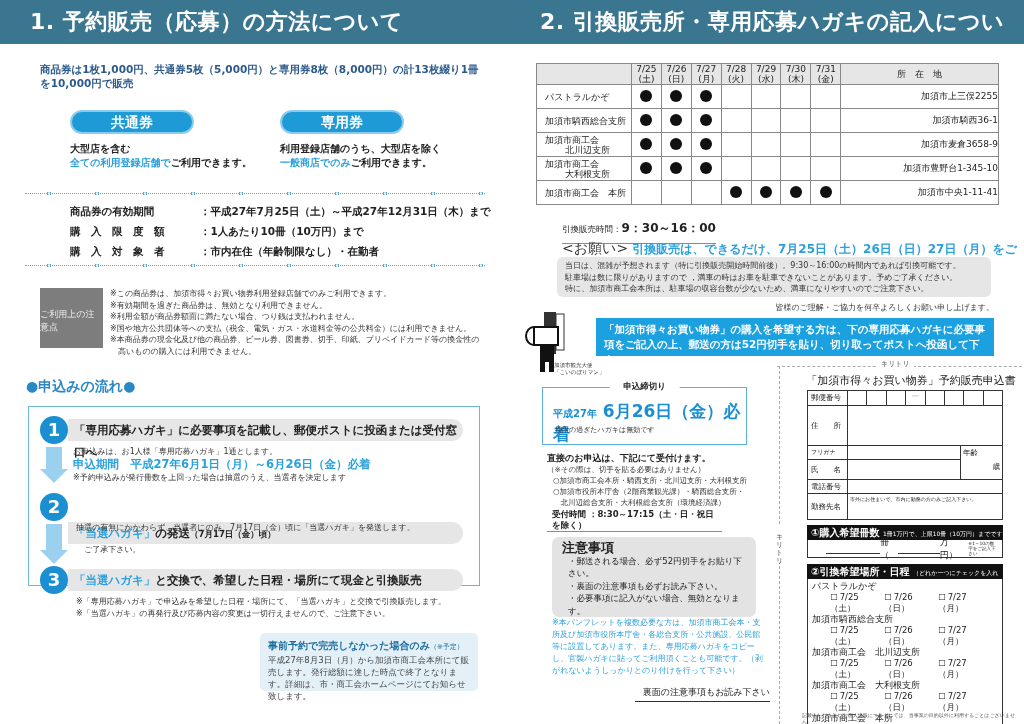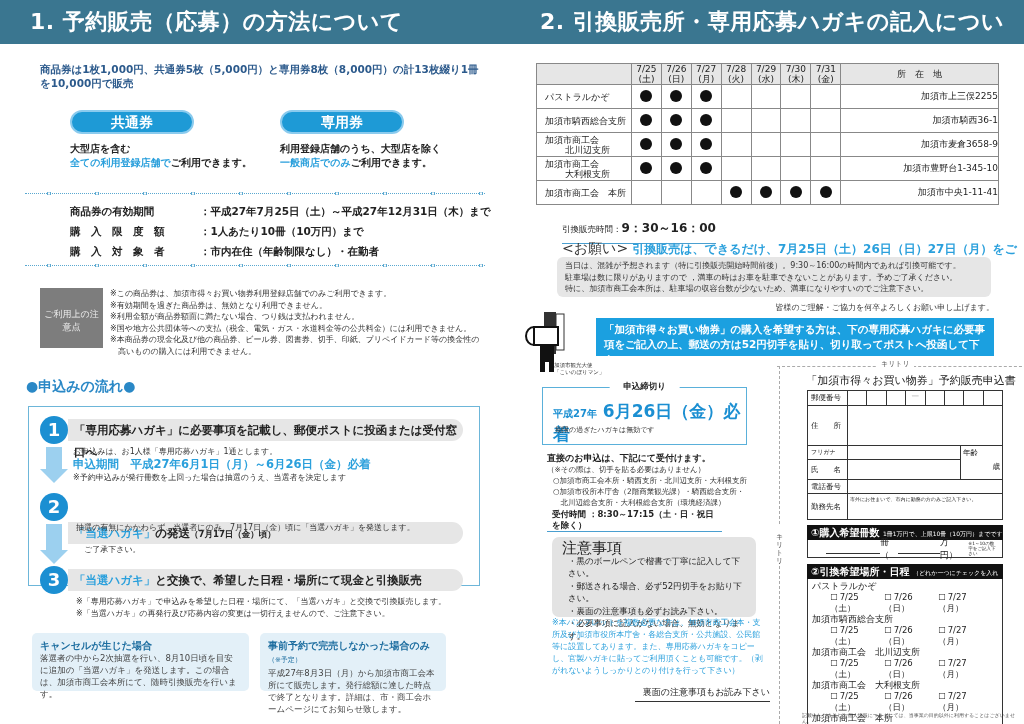--- a/index.html
+++ b/index.html
@@ -10,21 +10,21 @@
 .right .hdr{padding-left:28px}
 .abs{position:absolute}
 .intro{left:40px;top:62px;width:440px;font-size:10.5px;font-weight:bold;color:#2c5a8c;line-height:14px}
 .pill{height:24px;border-radius:12px;background:#1e9ad6;border:2px solid #8bcbee;color:#fff;font-weight:bold;font-size:14px;text-align:center;line-height:20px}
 .pilldesc{font-size:10px;font-weight:bold;line-height:14px}
 .blue{color:#2ba0dc}
 .dotline{left:25px;width:460px;height:4px;border-top:1px dotted #5aa8d0}
 .dotline:before{content:"";position:absolute;left:0;top:-3px;width:100%;height:5px;background:radial-gradient(circle,#fff 1px,#5aa8d0 1.3px,#5aa8d0 1.8px,transparent 2px) 0 0/48px 5px repeat-x}
 .validity{left:70px;font-size:10.5px;font-weight:bold;line-height:20px}
 .validity .lab{display:inline-block;width:130px}
-.graybox{left:40px;top:288px;width:63px;height:60px;background:#7d7d7d;color:#eee;font-size:9px;text-align:center;padding-top:20px;line-height:13px}
+.graybox{left:40px;top:288px;width:63px;height:60px;background:#7d7d7d;color:#eee;font-size:9px;padding-top:20px;line-height:13px}
 .notes{left:110px;top:288px;width:390px;font-size:8px;line-height:11.5px;color:#333}
 .flowtitle{left:26px;top:378px;font-size:14px;font-weight:bold;color:#2a88c6}
 .flowbox{left:28px;top:406px;width:452px;height:180px;border:1.5px solid #6db6d9}
 .stepbar{height:22px;background:#e6e6e6;border-radius:0 11px 11px 0;font-size:11.5px;font-weight:bold;line-height:22px;padding-left:6px}
 .circle{width:28px;height:28px;border-radius:50%;background:#1b8fd2;color:#fff;font-size:18px;font-weight:bold;text-align:center;line-height:28px}
 .arrow{width:16px;background:#9cd0ef}
 .arrowhead{width:0;height:0;border-left:14px solid transparent;border-right:14px solid transparent;border-top:14px solid #9cd0ef}
 .small{font-size:8px;line-height:11px;color:#333}
 .midblue{font-size:11.5px;font-weight:bold;color:#2ba0dc}
 .infobox{background:#e3f0f8;border-radius:5px;padding:6px 8px;font-size:8.5px;line-height:12px;color:#444}
@@ -44,21 +44,21 @@
 .bluebanner{left:84px;top:318px;width:398px;height:38px;background:#1ba0e0;color:#fff;font-size:10.5px;font-weight:bold;line-height:15px;padding:4px 8px}
 .mascot{left:12px;top:310px;width:72px;height:64px}
 .deadline{left:30px;top:387px;width:205px;height:58px;border:1.5px solid #5ab0da}
 .deadline .lab{position:absolute;top:-7px;left:50%;transform:translateX(-50%);background:#fff;padding:0 14px;font-size:8.5px;font-weight:bold}
 .deadline .date{position:absolute;left:10px;top:12px;font-weight:bold;color:#1b8fd2;font-size:17px}
 .deadline .date .yr{font-size:10px}
 .deadline .void{position:absolute;left:12px;top:37px;font-size:7px;color:#333}
 .direct{left:35px;top:452px;width:220px;font-size:7.5px;line-height:11px;color:#333}
 .direct .t{font-size:9px;font-weight:bold;color:#222;line-height:12px}
 .caution{left:40px;top:537px;width:204px;height:80px;background:#e3e3e3;border-radius:7px;padding:5px 10px;font-size:8.5px;line-height:12.5px}
-.caution .t{font-weight:normal;font-size:15px}
+.caution .t{font-weight:bold;font-size:13px}
 .pamph{left:40px;top:617px;width:215px;font-size:8px;line-height:12px;color:#2ba0dc}
 .reverse{left:123px;top:686px;width:135px;font-size:9px;border-bottom:1px solid #333;padding-bottom:2px;text-align:right}
 .cutline-h{left:265px;top:366px;width:250px;border-top:1px dashed #aaa}
 .cutline-v{left:267px;top:366px;height:358px;border-left:1px dashed #aaa}
 .kiritori-h{left:365px;top:359px;background:#fff;padding:0 4px;font-size:7px;color:#555}
 .kiritori-v{left:262px;top:525px;width:10px;background:#fff;font-size:7px;color:#555;writing-mode:vertical-rl;padding:3px 0}
 .form{left:290px;top:373px;width:218px}
 .formtitle{font-size:11px;text-align:center;margin-bottom:2px}
 table.ft{width:196px;border-collapse:collapse;margin-left:5px;font-size:7.5px}
 table.ft td{border:1px solid #333;height:14px}
@@ -124,25 +124,21 @@
   <div class="abs arrow" style="left:46px;top:524px;height:26px"></div>
   <div class="abs arrowhead" style="left:40px;top:550px"></div>
   <div class="abs small" style="left:76px;top:522px">抽選の有無にかかわらず、当選者にのみ、7月17日（金）頃に「当選ハガキ」を発送します。</div>
   <div class="abs small" style="left:76px;top:544px">　ご了承下さい。</div>
 
   <div class="abs circle" style="left:40px;top:566px">3</div>
   <div class="abs stepbar" style="left:68px;top:569px;width:395px"><span class="blue">「当選ハガキ」</span><span>と交換で、希望した日程・場所にて現金と引換販売</span></div>
   <div class="abs small" style="left:76px;top:596px">※「専用応募ハガキ」で申込みを希望した日程・場所にて、「当選ハガキ」と交換で引換販売します。</div>
   <div class="abs small" style="left:76px;top:608px">※「当選ハガキ」の再発行及び応募内容の変更は一切行えませんので、ご注意下さい。</div>
 
-  <div class="abs infobox" style="left:32px;top:633px;width:217px;height:58px">
-    <div class="t">キャンセルが生じた場合</div>
-    <div>落選者の中から2次抽選を行い、8月10日頃を目安に追加の「当選ハガキ」を発送します。この場合は、加須市商工会本所にて、随時引換販売を行います。</div>
-  </div>
-  <div class="abs infobox" style="left:260px;top:633px;width:186px;height:58px">
+  <div class="abs infobox" style="left:260px;top:633px;width:218px;height:58px">
     <div class="t"><span>事前予約で完売しなかった場合のみ</span><span style="font-size:7px;font-weight:normal">（※予定）</span></div>
     <div>平成27年8月3日（月）から加須市商工会本所にて販売します。発行総額に達した時点で終了となります。詳細は、市・商工会ホームページにてお知らせ致します。</div>
   </div>
 </div>
 
 <div class="page right">
   <div class="hdr">2. 引換販売所・専用応募ハガキの記入について</div>
 
   <table class="sched">
     <tbody>
@@ -286,21 +282,20 @@
     <div class="t">直接のお申込は、下記にて受付けます。</div>
     <div>（※その際は、切手を貼る必要はありません）</div>
     <div style="padding-left:6px">○加須市商工会本所・騎西支所・北川辺支所・大利根支所</div>
     <div style="padding-left:6px">○加須市役所本庁舎（2階商業観光課）・騎西総合支所・</div>
     <div style="padding-left:6px">　北川辺総合支所・大利根総合支所（環境経済課）</div>
     <div style="font-size:8.5px;font-weight:bold;color:#222;padding-left:5px;border-bottom:1px solid #4a9fd0;width:175px;margin-top:1px">受付時間 ：8:30～17:15（土・日・祝日を除く）</div>
   </div>
 
   <div class="abs caution">
     <div class="t">注意事項</div>
-    <div style="padding-left:6px">・黒のボールペンで楷書で丁寧に記入して下さい。</div>
     <div style="padding-left:6px">・郵送される場合、必ず52円切手をお貼り下さい。</div>
     <div style="padding-left:6px">・裏面の注意事項も必ずお読み下さい。</div>
     <div style="padding-left:6px">・必要事項に記入がない場合、無効となります。</div>
   </div>
   <div class="abs pamph">※本パンフレットを複数必要な方は、加須市商工会本・支所及び加須市役所本庁舎・各総合支所・公共施設、公民館等に設置してあります。また、専用応募ハガキをコピーし、官製ハガキに貼ってご利用頂くことも可能です。（剥がれないようしっかりとのり付けを行って下さい）</div>
   <div class="abs reverse">裏面の注意事項もお読み下さい</div>
 
   <div class="abs cutline-h"></div>
   <div class="abs cutline-v"></div>
   <div class="abs kiritori-h">キリトリ</div>

